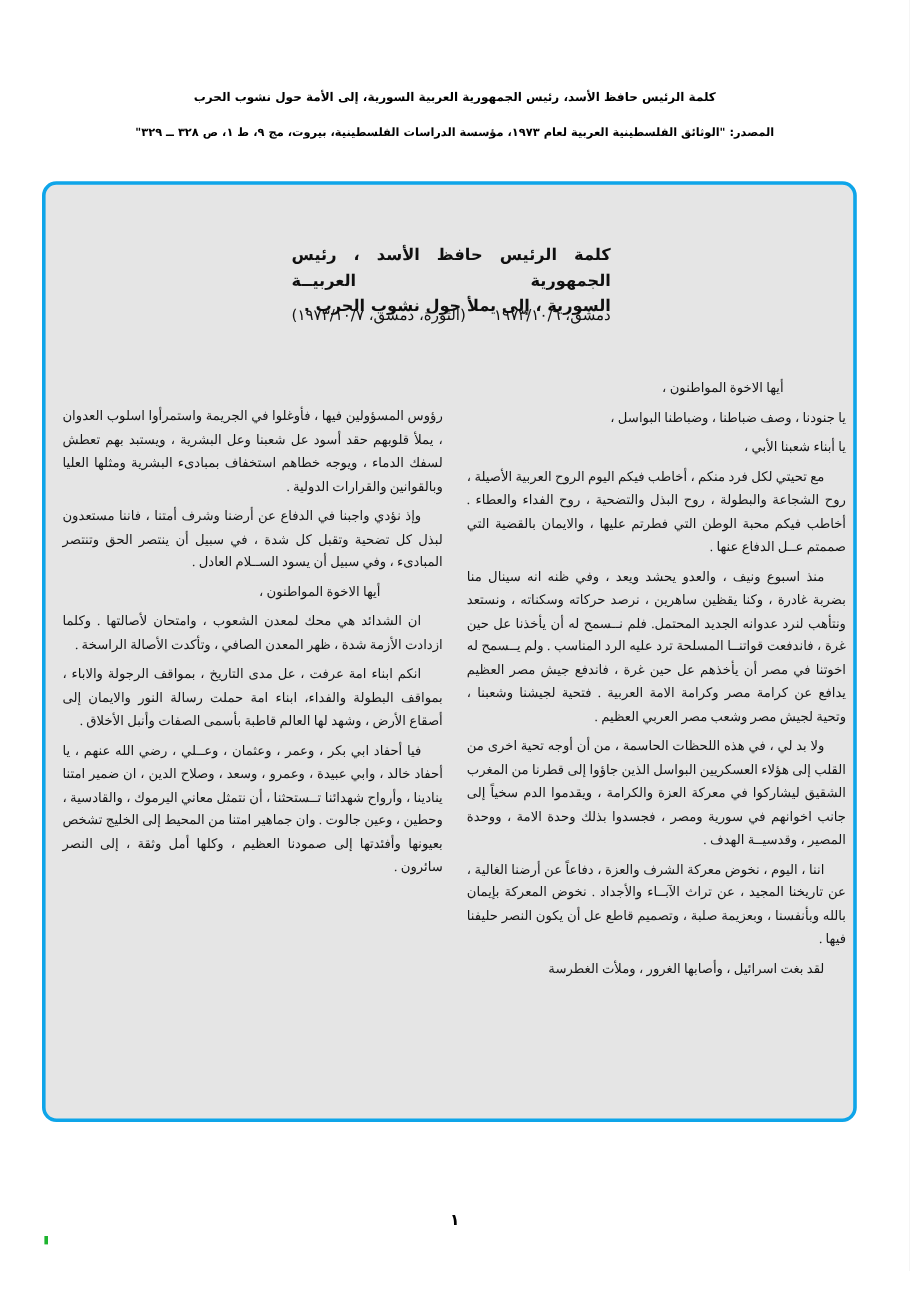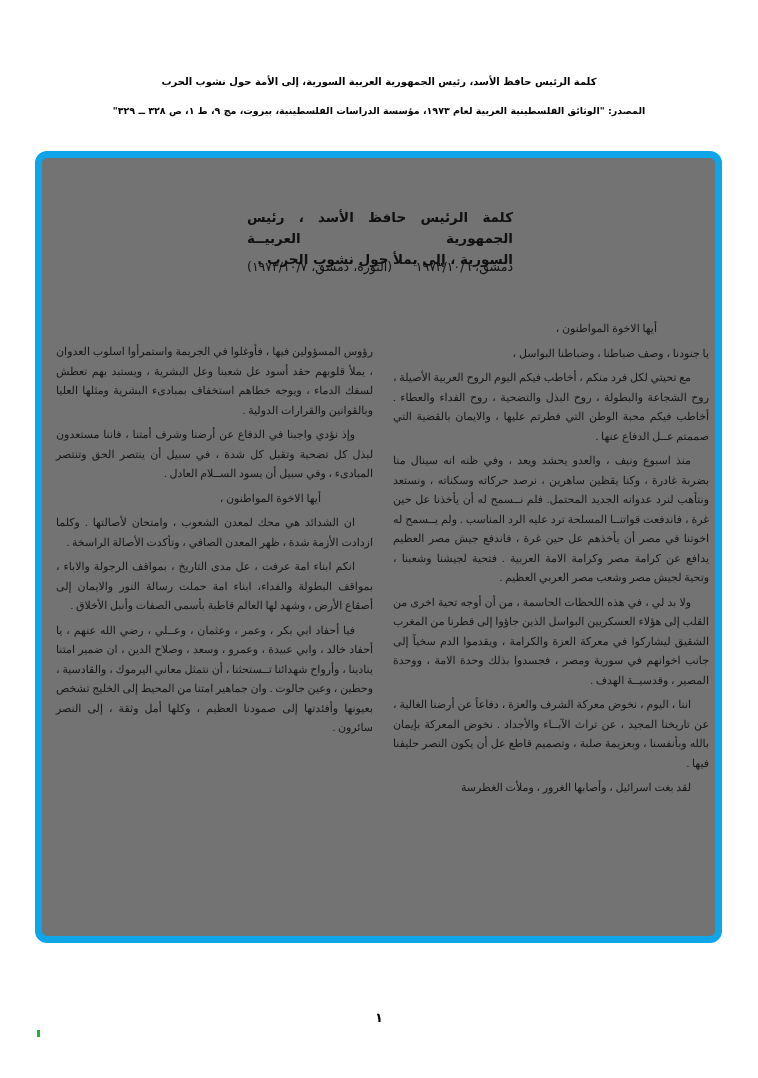--- a/index.html
+++ b/index.html
@@ -10,21 +10,21 @@
   .hdr-title{
     position:absolute;top:76px;left:40px;right:40px;text-align:center;
     direction:rtl;font-weight:bold;font-size:10px;color:#000;
   }
   .hdr-source{
     position:absolute;top:105px;left:30px;right:30px;text-align:center;
     direction:rtl;font-weight:bold;font-size:9.5px;color:#000;
   }
   .frame{
     position:absolute;left:35px;top:151px;width:673px;height:778px;
-    border:7px solid #0ea5e9;border-radius:12px;background:#737373;
+    border:3px solid #0ea5e9;border-radius:12px;background:#e5e5e5;
   }
   .doc-title{
     position:absolute;top:49px;right:202px;width:266px;direction:rtl;
     font-weight:bold;font-size:13.5px;line-height:21px;color:#101010;
   }
   .doc-title .l1{text-align:justify;text-align-last:justify;}
   .doc-title .l2{text-align:right;}
   .doc-date{
     position:absolute;top:101px;right:202px;width:266px;direction:rtl;
     display:flex;justify-content:space-between;font-size:12.5px;color:#101010;
@@ -60,20 +60,21 @@
   </div>
 
   <div class="doc-date">
     <span>دمشق، ١٩٧٣/١٠/٦</span>
     <span>(الثورة، دمشق، ١٩٧٣/١٠/٧)</span>
   </div>
 
   <div class="col col-first">
     <p class="head">أيها الاخوة المواطنون ،</p>
     <p>يا جنودنا ، وصف ضباطنا ، وضباطنا البواسل ،</p>
+    <p>يا أبناء شعبنا الأبي ،</p>
     <p class="indent">مع تحيتي لكل فرد منكم ، أخاطب فيكم اليوم الروح العربية الأصيلة ، روح الشجاعة والبطولة ، روح البذل والتضحية ، روح الفداء والعطاء . أخاطب فيكم محبة الوطن التي فطرتم عليها ، والايمان بالقضية التي صممتم عــل الدفاع عنها .</p>
     <p class="indent">منذ اسبوع ونيف ، والعدو يحشد ويعد ، وفي ظنه انه سينال منا بضربة غادرة ، وكنا يقظين ساهرين ، نرصد حركاته وسكناته ، ونستعد ونتأهب لنرد عدوانه الجديد المحتمل. فلم نــسمح له أن يأخذنا عل حين غرة ، فاندفعت قواتنــا المسلحة ترد عليه الرد المناسب . ولم يــسمح له اخوتنا في مصر أن يأخذهم عل حين غرة ، فاندفع جيش مصر العظيم يدافع عن كرامة مصر وكرامة الامة العربية . فتحية لجيشنا وشعبنا ، وتحية لجيش مصر وشعب مصر العربي العظيم .</p>
     <p class="indent">ولا بد لي ، في هذه اللحظات الحاسمة ، من أن أوجه تحية اخرى من القلب إلى هؤلاء العسكريين البواسل الذين جاؤوا إلى قطرنا من المغرب الشقيق ليشاركوا في معركة العزة والكرامة ، ويقدموا الدم سخياً إلى جانب اخوانهم في سورية ومصر ، فجسدوا بذلك وحدة الامة ، ووحدة المصير ، وقدسيــة الهدف .</p>
     <p class="indent">اننا ، اليوم ، نخوض معركة الشرف والعزة ، دفاعاً عن أرضنا الغالية ، عن تاريخنا المجيد ، عن تراث الآبــاء والأجداد . نخوض المعركة بإيمان بالله وبأنفسنا ، وبعزيمة صلبة ، وتصميم قاطع عل أن يكون النصر حليفنا فيها .</p>
     <p class="indent">لقد بغت اسرائيل ، وأصابها الغرور ، وملأت الغطرسة</p>
   </div>
 
   <div class="col col-second">
     <p>رؤوس المسؤولين فيها ، فأوغلوا في الجريمة واستمرأوا اسلوب العدوان ، يملأ قلوبهم حقد أسود عل شعبنا وعل البشرية ، ويستبد بهم تعطش لسفك الدماء ، ويوجه خطاهم استخفاف بمبادىء البشرية ومثلها العليا وبالقوانين والقرارات الدولية .</p>
     <p class="indent">وإذ نؤدي واجبنا في الدفاع عن أرضنا وشرف أمتنا ، فاننا مستعدون لبذل كل تضحية وتقبل كل شدة ، في سبيل أن ينتصر الحق وتنتصر المبادىء ، وفي سبيل أن يسود الســلام العادل .</p>

